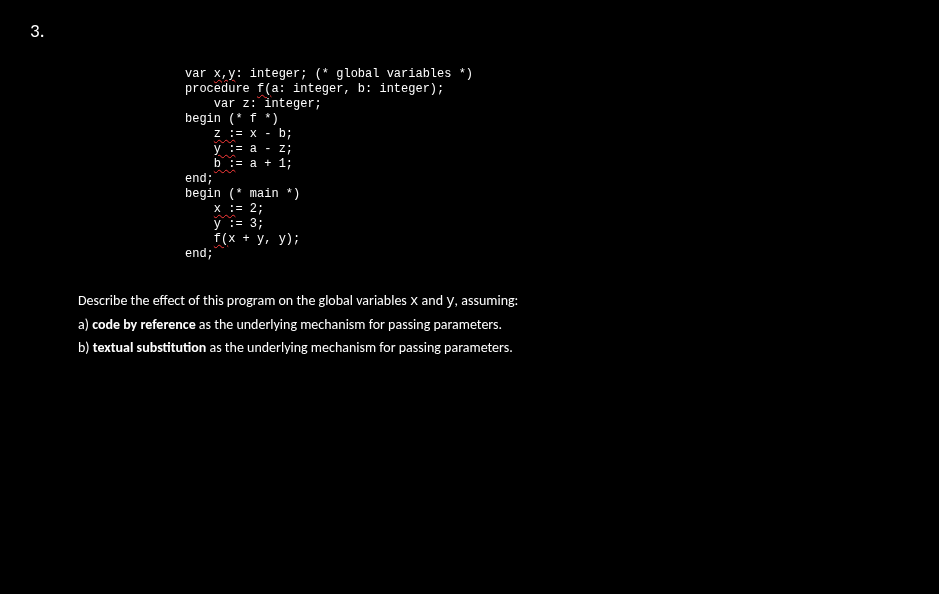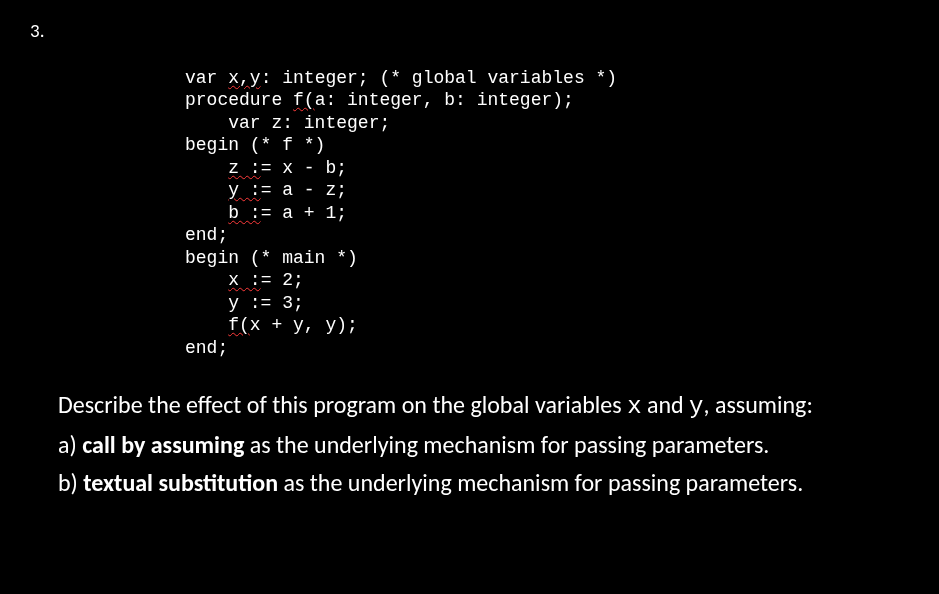--- a/index.html
+++ b/index.html
@@ -22,36 +22,36 @@
       gap: 14px;
       margin-bottom: 22px;
     }
     .question-number {
       min-width: 20px;
     }
     .code-block {
       font-family: 'Courier New', Courier, monospace;
       white-space: pre;
       margin-left: 155px;
-      font-size: 18px;
+      font-size: 12px;
       line-height: 1.25;
       margin-bottom: 28px;
       color: #ffffff;
     }
     .code-line {
       display: block;
     }
     .wavy {
       text-decoration: underline wavy #ff3b3b;
       text-decoration-thickness: 1.2px;
       text-underline-offset: 2px;
     }
     .bottom-text {
-      margin-left: 28px;
-      font-size: 24px;
+      margin-left: 48px;
+      font-size: 14px;
       line-height: 1.5;
     }
     .bottom-line {
       margin-bottom: 2px;
     }
     .mono-inline {
       font-family: 'Courier New', Courier, monospace;
     }
     .bold {
       font-weight: bold;
@@ -64,18 +64,18 @@
   <span class="question-number">3.</span>
 </div>
 
 <div class="code-block"><span class="code-line"><span>var </span><span class="wavy">x,y</span><span>: integer; (* global variables *)</span></span><span class="code-line"></span><span class="code-line"><span>procedure </span><span class="wavy">f(</span><span>a: integer, b: integer);</span></span><span class="code-line">    var z: integer;</span><span class="code-line">begin (* f *)</span><span class="code-line"><span>    </span><span class="wavy">z :</span><span>= x - b;</span></span><span class="code-line"><span>    </span><span class="wavy">y :</span><span>= a - z;</span></span><span class="code-line"><span>    </span><span class="wavy">b :</span><span>= a + 1;</span></span><span class="code-line">end;</span><span class="code-line"></span><span class="code-line">begin (* main *)</span><span class="code-line"><span>    </span><span class="wavy">x :</span><span>= 2;</span></span><span class="code-line">    y := 3;</span><span class="code-line"><span>    </span><span class="wavy">f(</span><span>x + y, y);</span></span><span class="code-line">end;</span></div>
 
 <div class="bottom-text">
   <div class="bottom-line">
     <span>Describe the effect of this program on the global variables </span><span class="mono-inline">x</span><span> and </span><span class="mono-inline">y</span><span>, assuming:</span>
   </div>
   <div class="bottom-line">
-    <span>a) </span><span class="bold">call by assuming</span><span> as the underlying mechanism for passing parameters.</span>
+    <span>a) </span><span class="bold">code by reference</span><span> as the underlying mechanism for passing parameters.</span>
   </div>
   <div class="bottom-line">
     <span>b) </span><span class="bold">textual substitution</span><span> as the underlying mechanism for passing parameters.</span>
   </div>
 </div>
 
 </body></html>

